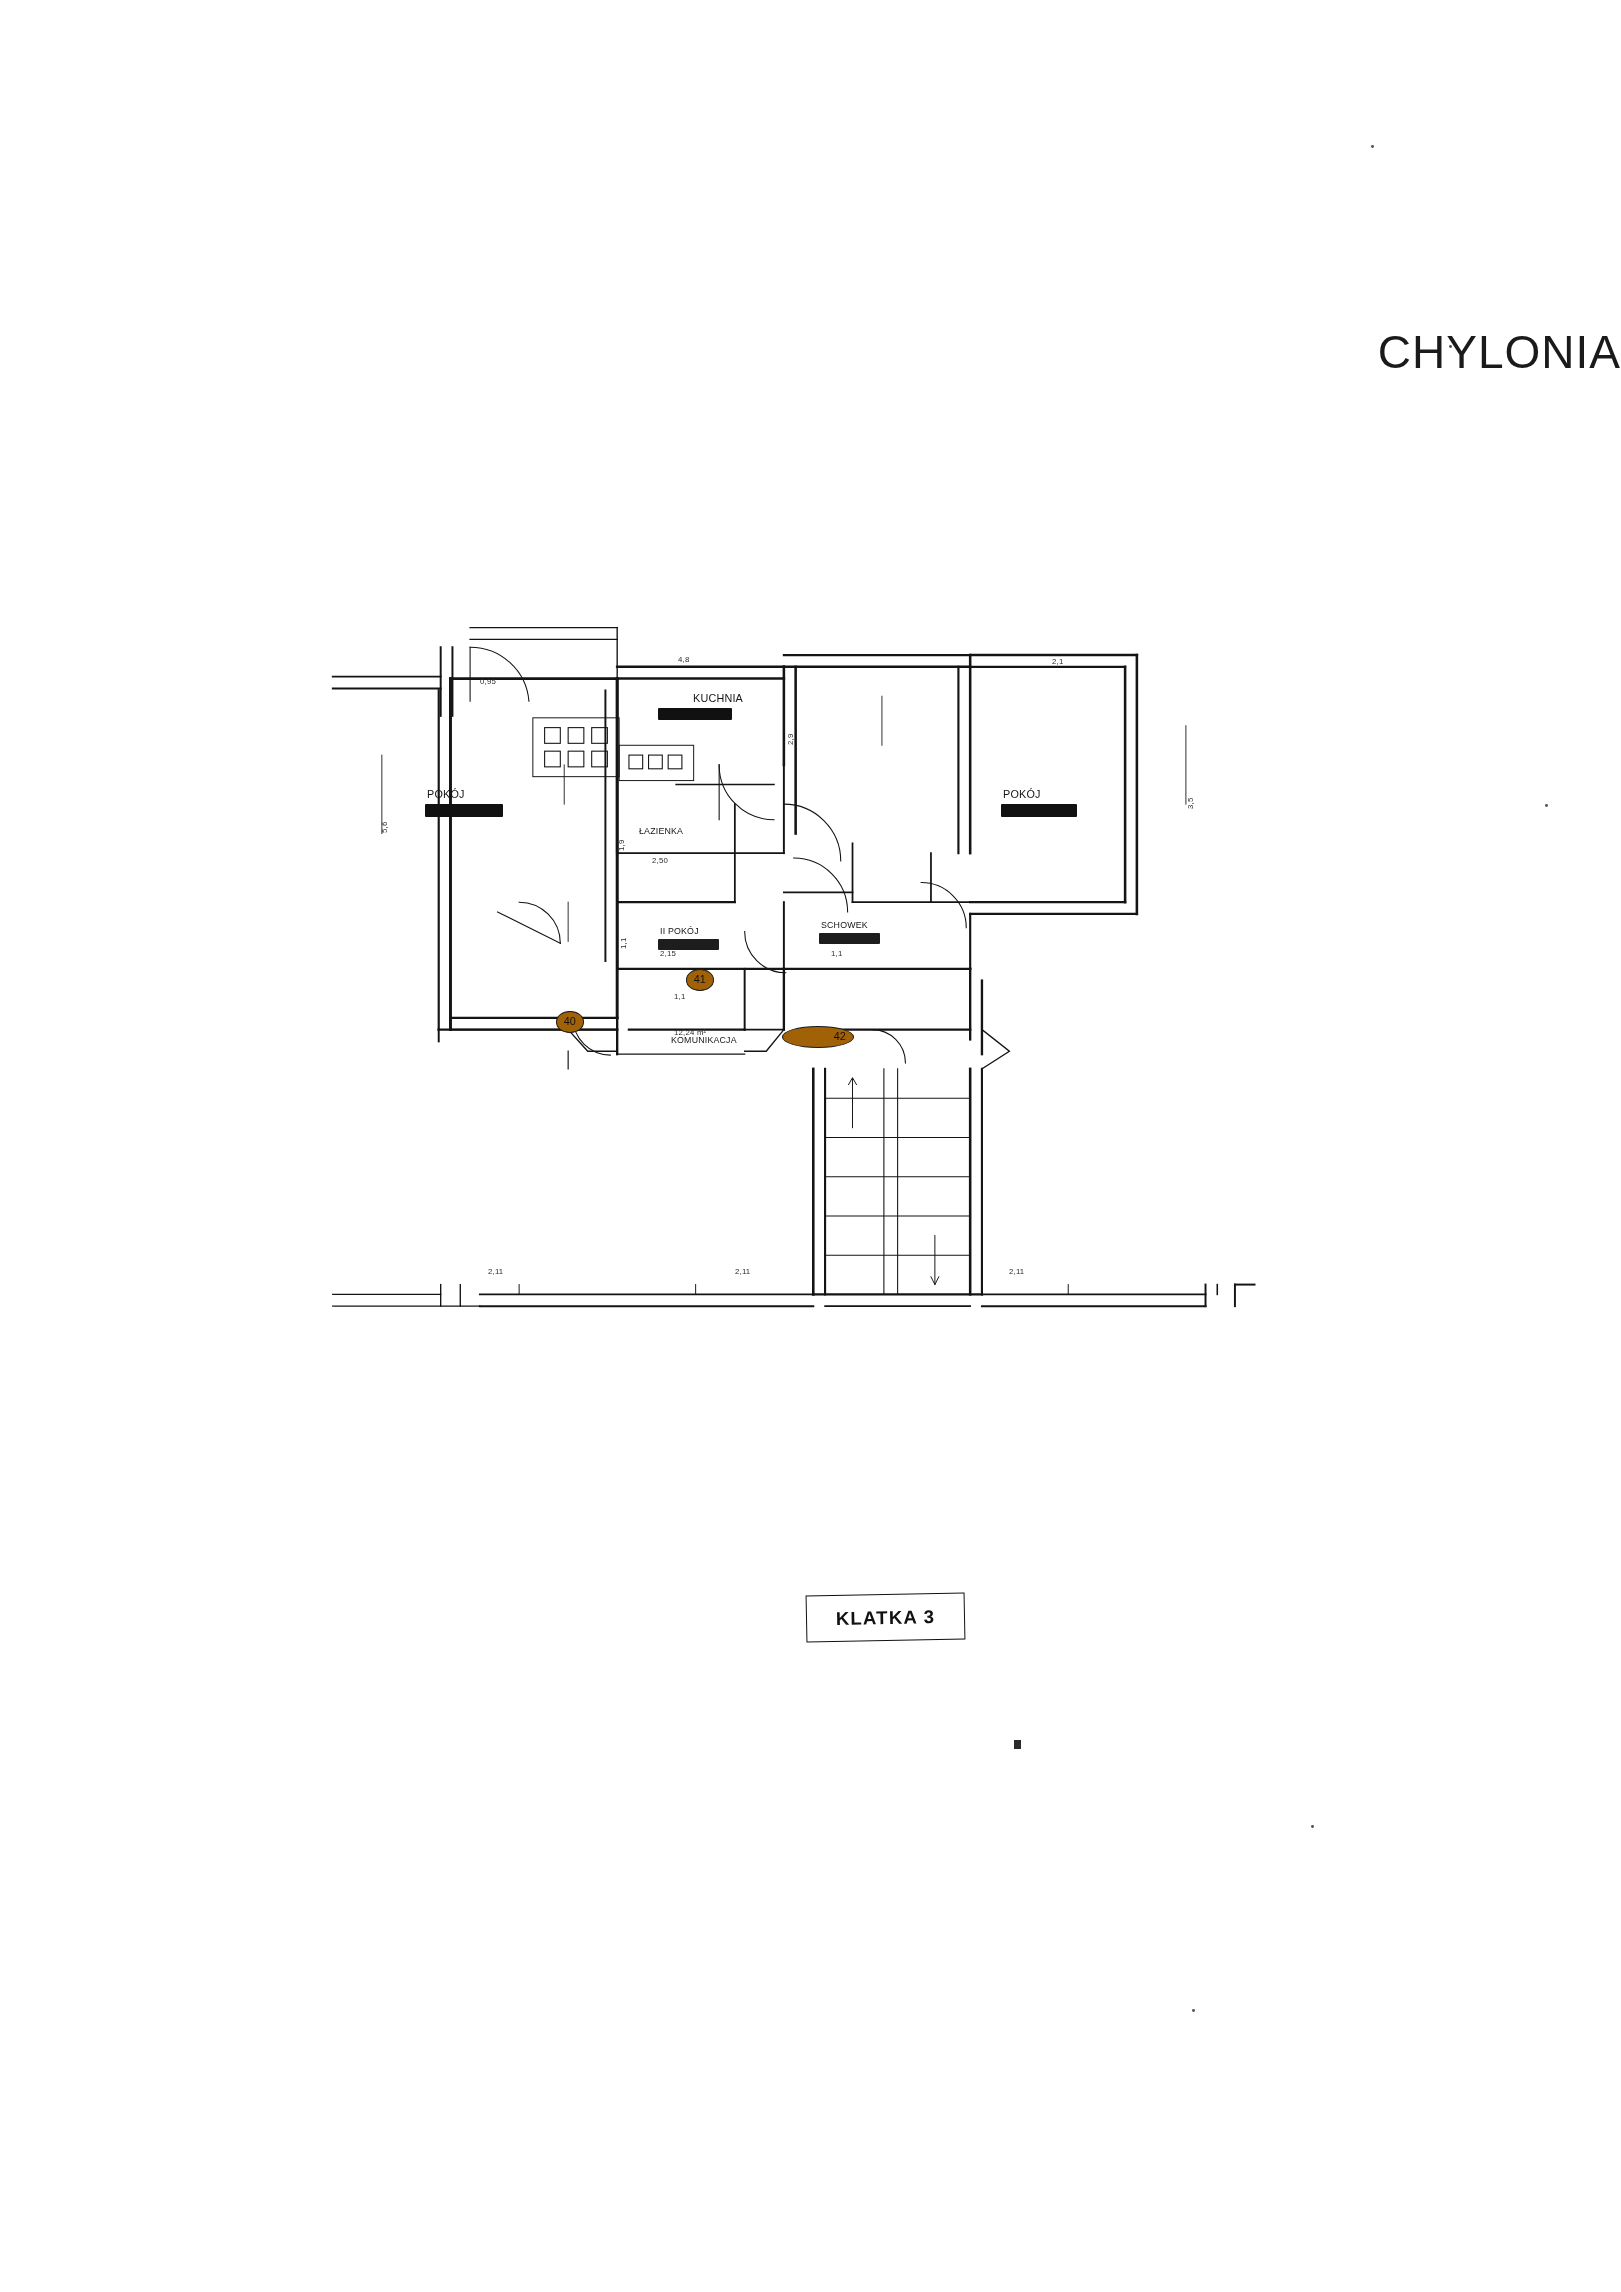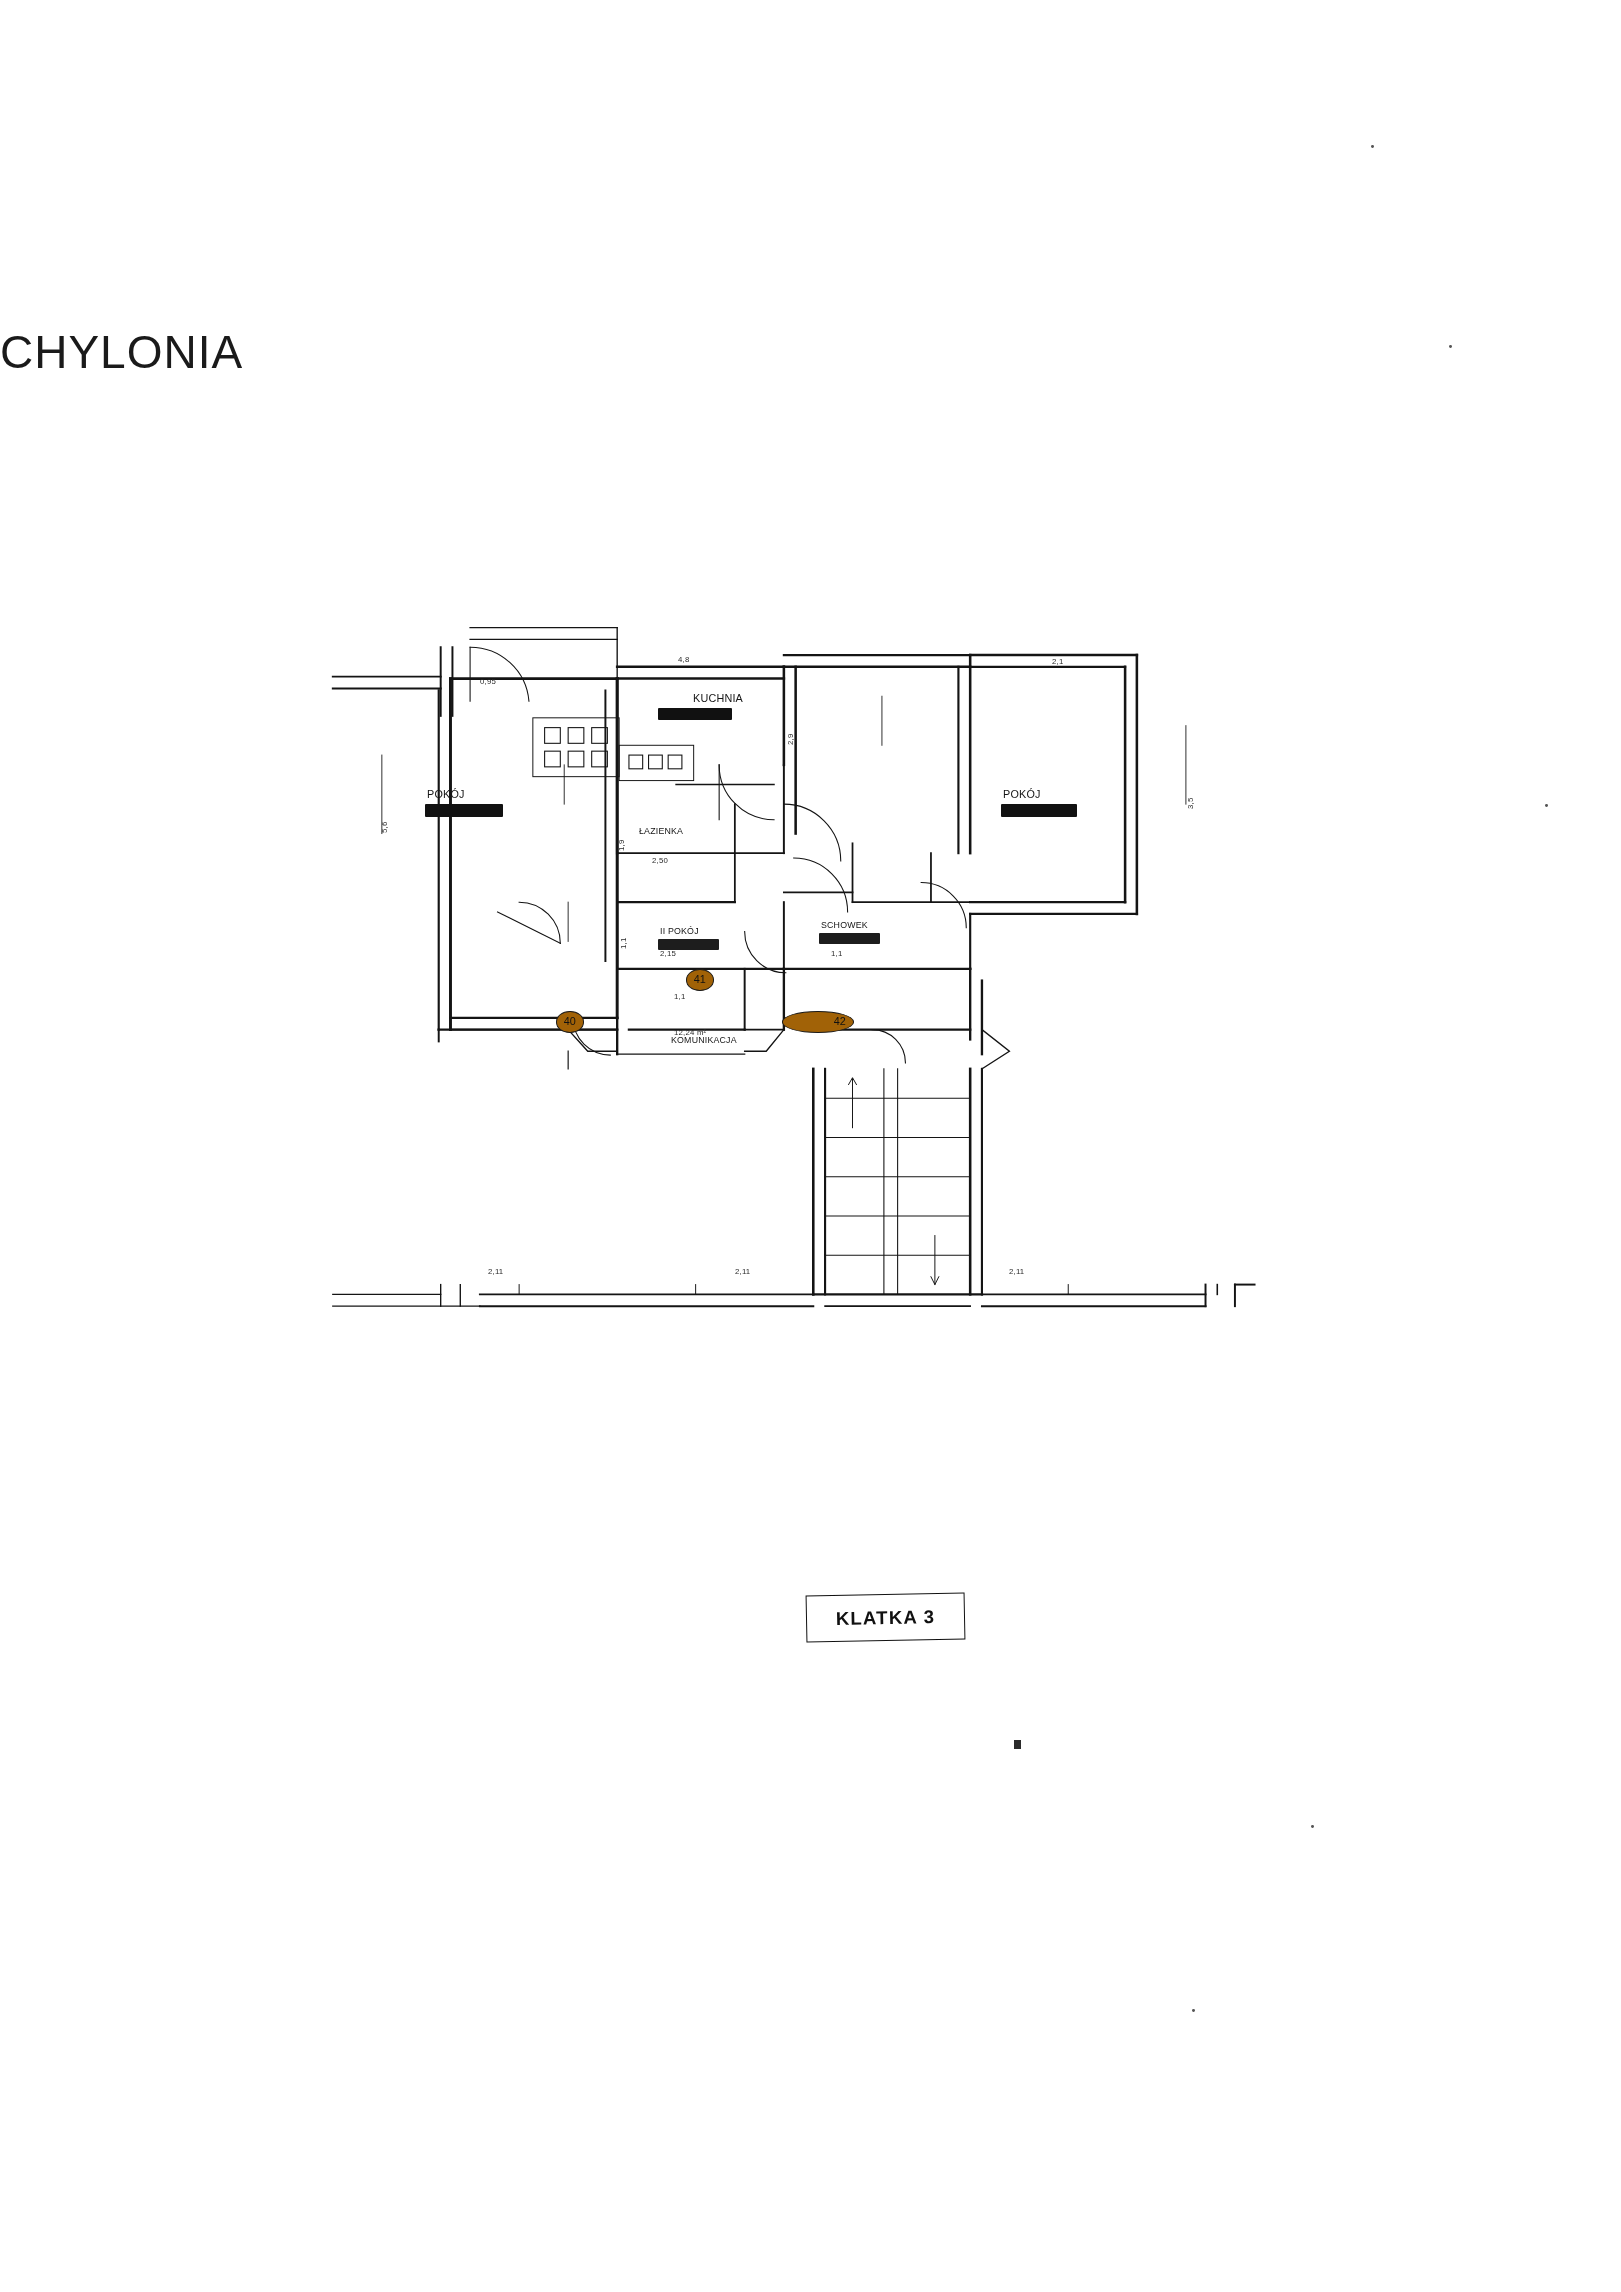--- a/index.html
+++ b/index.html
@@ -15,21 +15,21 @@
     color: #111;
     overflow: hidden;
   }
 
   
   #page-title {
     position: absolute;
     left: 0;
     top: 325px;
     width: 1621px;
-    text-align: left;
+    text-align: right;
     font-size: 46px;
     letter-spacing: 1px;
     font-weight: 400;
     color: #1a1a1a;
   }
 
   
   #floorplan {
     position: absolute;
     left: 323px;
@@ -277,21 +277,21 @@
   <div class="redact b2" style="left:335px; top:331px; width:61px; height:10.8px;"></div>
 
   <div class="lbl small" style="left:498px; top:312px;">SCHOWEK</div>
   <div class="redact b2" style="left:496px; top:325px; width:61px; height:10.8px;"></div>
 
   <div class="lbl small" style="left:348px; top:405px;margin-top:22px;">KOMUNIKACJA</div>
   <div class="lbl tiny" style="left:351px; top:420px;">12,24 m²</div>
 
   <div class="circnum" style="left:233px; top:403px;">40</div>
   <div class="circnum" style="left:363px; top:361px;">41</div>
-  <div class="circnum" style="left:459px; top:403px;padding-left:44px;">42</div>
+  <div class="circnum" style="left:459px; top:418px;padding-left:44px;">42</div>
 
   <div class="lbl tiny vert" style="left:57px; top:225px;">5,6</div>
   <div class="lbl tiny vert" style="left:863px; top:201px;">3,5</div>
   <div class="lbl tiny vert" style="left:294px; top:243px;">1,9</div>
   <div class="lbl tiny vert" style="left:296px; top:341px;">1,1</div>
   <div class="lbl tiny" style="left:337px; top:341px;">2,15</div>
   <div class="lbl tiny" style="left:355px; top:47px;">4,8</div>
   <div class="lbl tiny vert" style="left:463px; top:137px;">2,9</div>
   <div class="lbl tiny" style="left:157px; top:69px;">0,95</div>
   <div class="lbl tiny" style="left:729px; top:49px;">2,1</div>

